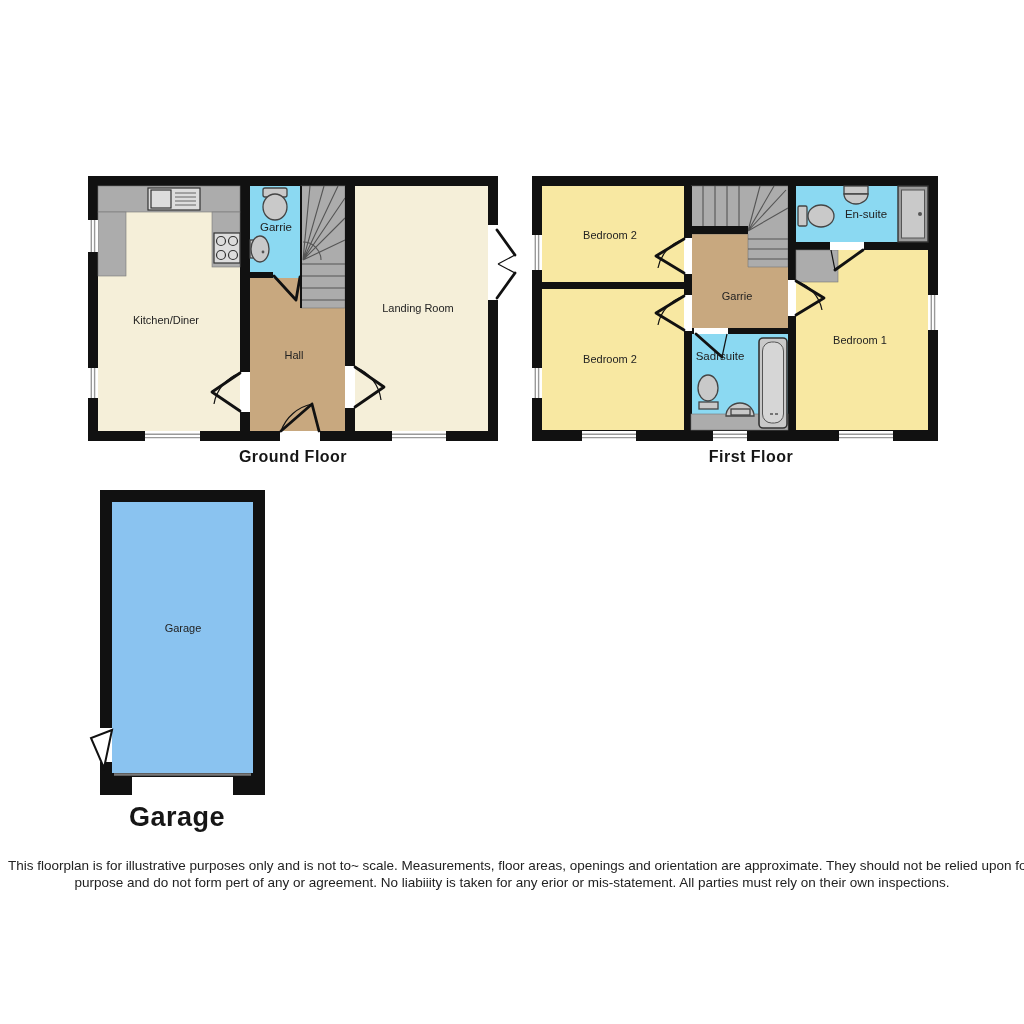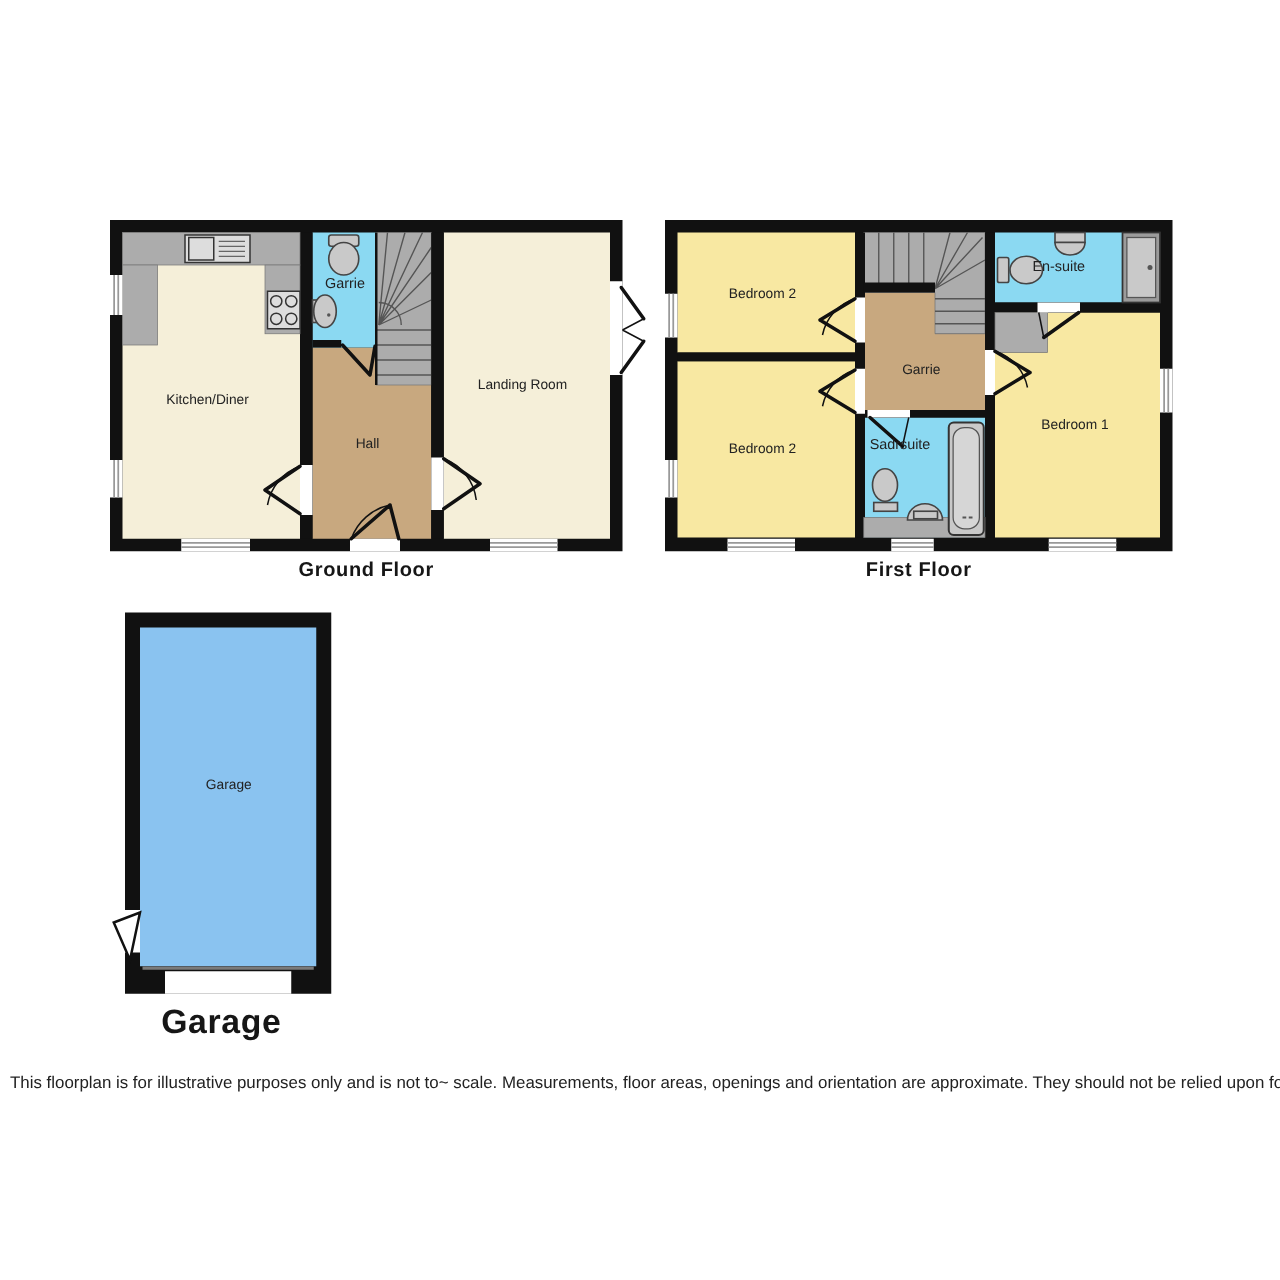--- a/index.html
+++ b/index.html
@@ -239,38 +239,39 @@
       </g>
       <g>
         <rect class="gap" x="162" y="152" width="34" height="6"></rect>
         <path class="leaf" d="M164,158 L190,181"></path>
         <path class="arc" d="M195,158 L190,181"></path>
       </g>
     </svg>
     <div class="room-label" style="left:78px;top:59px;">Bedroom 2</div>
     <div class="room-label" style="left:78px;top:183px;">Bedroom 2</div>
     <div class="room-label" style="left:205px;top:120px;">Garrie</div>
-    <div class="room-label small" style="left:315px;top:38px;">En-suite</div>
+    <div class="room-label small" style="left:334px;top:38px;">En-suite</div>
     <div class="room-label small" style="left:188px;top:180px;">Sadrsuite</div>
     <div class="room-label" style="left:328px;top:164px;">Bedroom 1</div>
   </div>
-  <div class="plan-title" style="left:532px;top:448px;width:406px;">First Floor</div>
+  <div class="plan-title" style="left:548px;top:448px;width:406px;">First Floor</div>
 
   <div class="plan" style="left:100px;top:490px;width:165px;height:305px;">
     <svg width="165" height="305" viewBox="0 0 165 305">
       <rect class="wall" x="0" y="0" width="165" height="305"></rect>
       <rect class="gblue" x="12" y="12" width="141" height="271"></rect>
       <rect class="gap" x="32" y="287" width="101" height="18"></rect>
       <line x1="14" y1="284.5" x2="151" y2="284.5" stroke="#7A7A7A" stroke-width="2.5"></line>
       <g>
         <rect class="gap" x="0" y="238" width="12" height="34"></rect>
         <path d="M12,240 L-9,248 L4,278 Z" fill="#ffffff" stroke="#111" stroke-width="2"></path>
       </g>
     </svg>
     <div class="room-label" style="left:83px;top:138px;">Garage</div>
   </div>
   <div class="plan-title garage" style="left:97px;top:802px;width:160px;">Garage</div>
 
   <div class="disclaimer" style="top:857px;">
     <div class="l1">This floorplan is for illustrative purposes only and is not to~ scale. Measurements, floor areas, openings and orientation are approximate. They should not be relied upon fo</div>
+    <div class="l2">purpose and do not form pert of any or agreement. No liabiiity is taken for any erior or mis-statement. All parties must rely on their own inspections.</div>
   </div>
 
 </div>
 
 </body></html>

